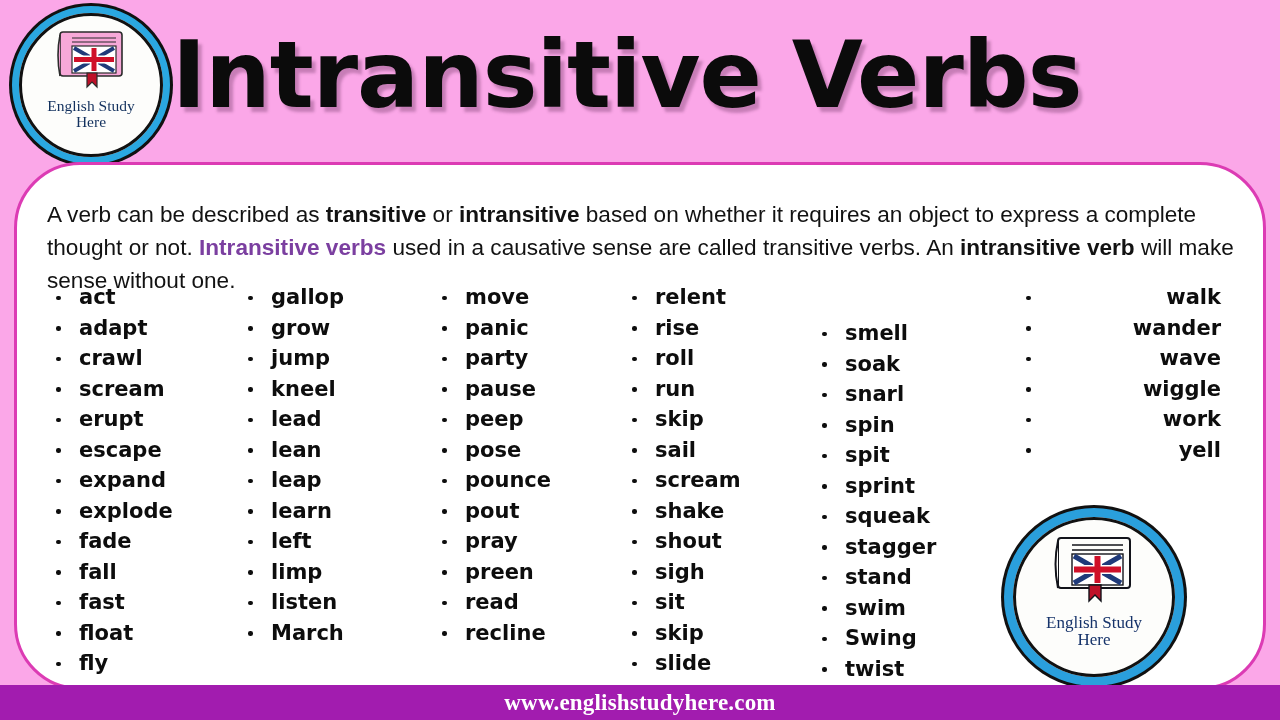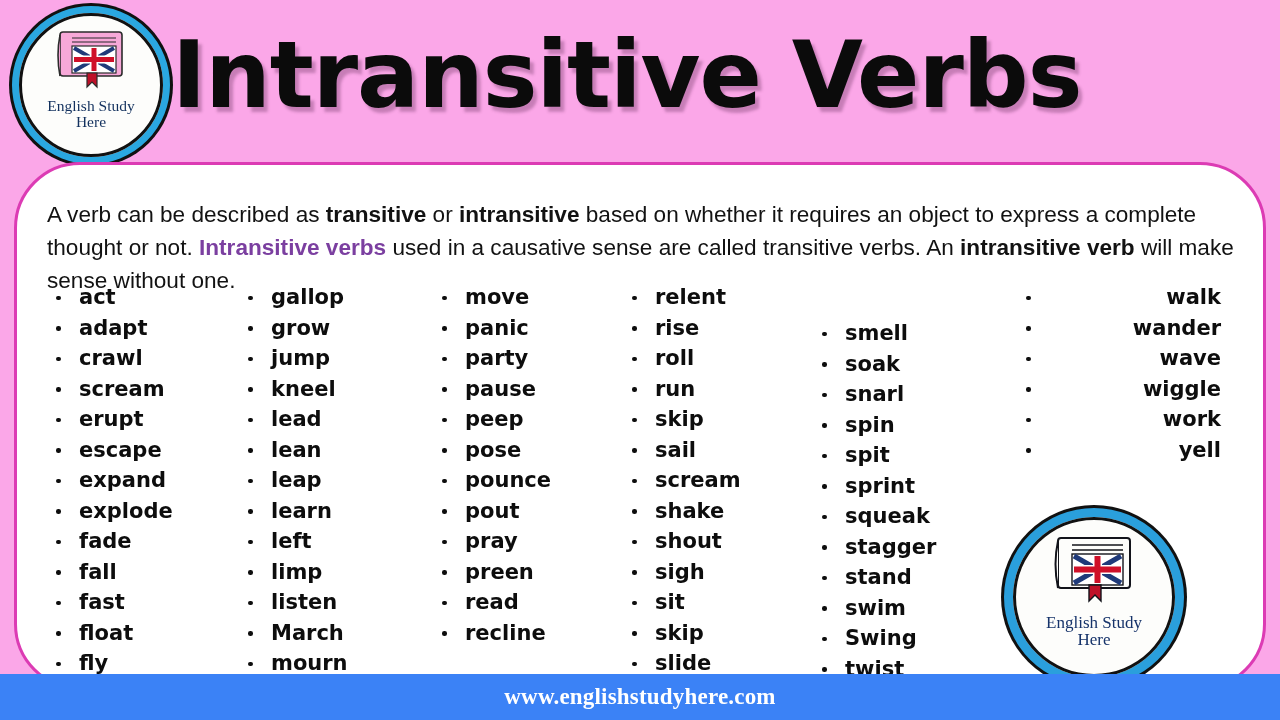--- a/index.html
+++ b/index.html
@@ -166,22 +166,22 @@
     background: #0d0d0d;
     border-radius: 50%;
   }
 
   
   #footer {
     position: absolute;
     left: 0;
     bottom: 0;
     width: 1280px;
-    height: 46px;
-    background: #3b82f6;
+    height: 35px;
+    background: #a21caf;
     display: flex;
     align-items: center;
     justify-content: center;
     text-align: center;
   }
   #footer-text {
     font-family: "Liberation Serif", serif;
     font-weight: 700;
     font-size: 23px;
     color: #ffffff;
@@ -249,21 +249,20 @@
           <li class="verb-item">jump</li>
           <li class="verb-item">kneel</li>
           <li class="verb-item">lead</li>
           <li class="verb-item">lean</li>
           <li class="verb-item">leap</li>
           <li class="verb-item">learn</li>
           <li class="verb-item">left</li>
           <li class="verb-item">limp</li>
           <li class="verb-item">listen</li>
           <li class="verb-item">March</li>
-          <li class="verb-item">mourn</li>
         </ul>
         <ul class="verb-col">
           <li class="verb-item">move</li>
           <li class="verb-item">panic</li>
           <li class="verb-item">party</li>
           <li class="verb-item">pause</li>
           <li class="verb-item">peep</li>
           <li class="verb-item">pose</li>
           <li class="verb-item">pounce</li>
           <li class="verb-item">pout</li>

